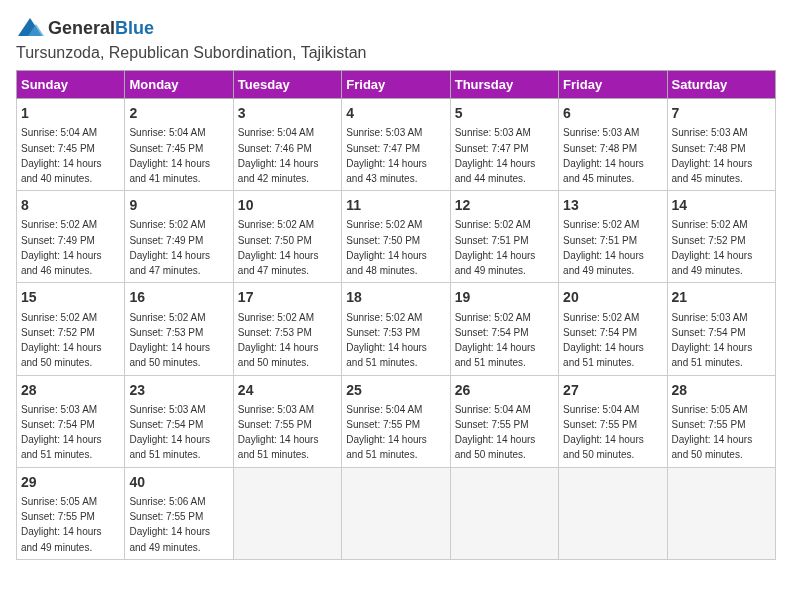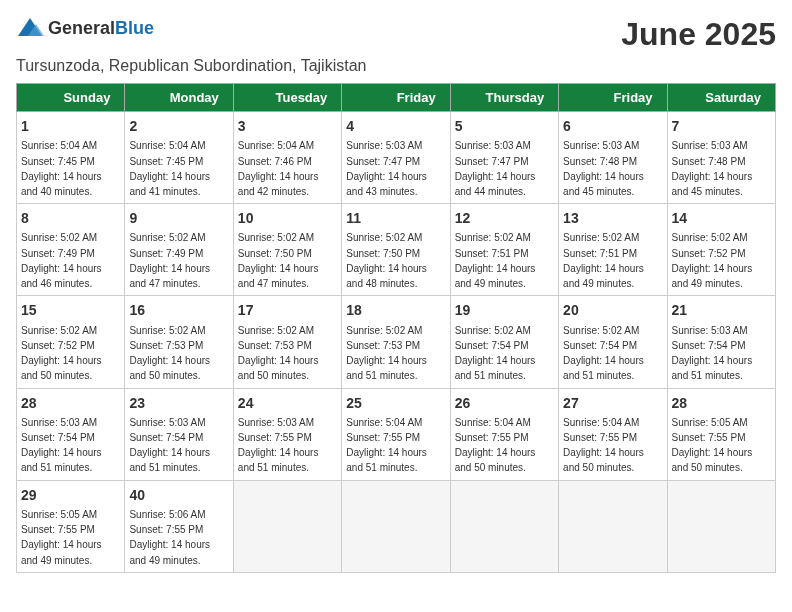--- a/index.html
+++ b/index.html
@@ -35,24 +35,24 @@
       font-size: 16px;
       color: #444;
       margin-bottom: 8px;
     }
     .calendar {
       width: 100%;
       border-collapse: collapse;
       font-size: 11px;
     }
     .calendar th {
-      background-color: #15803d;
+      background-color: #a21caf;
       color: #fff;
-      padding: 6px 14px;
-      text-align: right;
+      padding: 6px 4px;
+      text-align: left;
       font-size: 13px;
       font-weight: bold;
       border: 1px solid #aaa;
     }
     .calendar td {
       vertical-align: top;
       border: 1px solid #ccc;
       padding: 4px;
       width: calc(100% / 7);
       height: 88px;
@@ -82,21 +82,20 @@
 <div class="header-row">
   <div class="logo">
     <svg class="logo-icon" viewBox="0 0 28 24" xmlns="http://www.w3.org/2000/svg">
       <polygon points="14,2 26,20 2,20" fill="#1a6faf"></polygon>
       <polygon points="20,8 28,20 12,20" fill="#4a9fd4" opacity="0.7"></polygon>
     </svg>
     <div>
       <span style="font-size:18px;font-weight:bold;color:#333;">General</span><span style="font-size:18px;font-weight:bold;color:#1a6faf;">Blue</span>
     </div>
   </div>
-  <div class="month-title">June 2025</div>
 </div>
 <div class="subtitle">Tursunzoda, Republican Subordination, Tajikistan</div>
 
 <table class="calendar">
   <thead>
     <tr id="header-row">
         <th>Sunday</th>
         <th>Monday</th>
         <th>Tuesday</th>
         <th>Friday</th>

